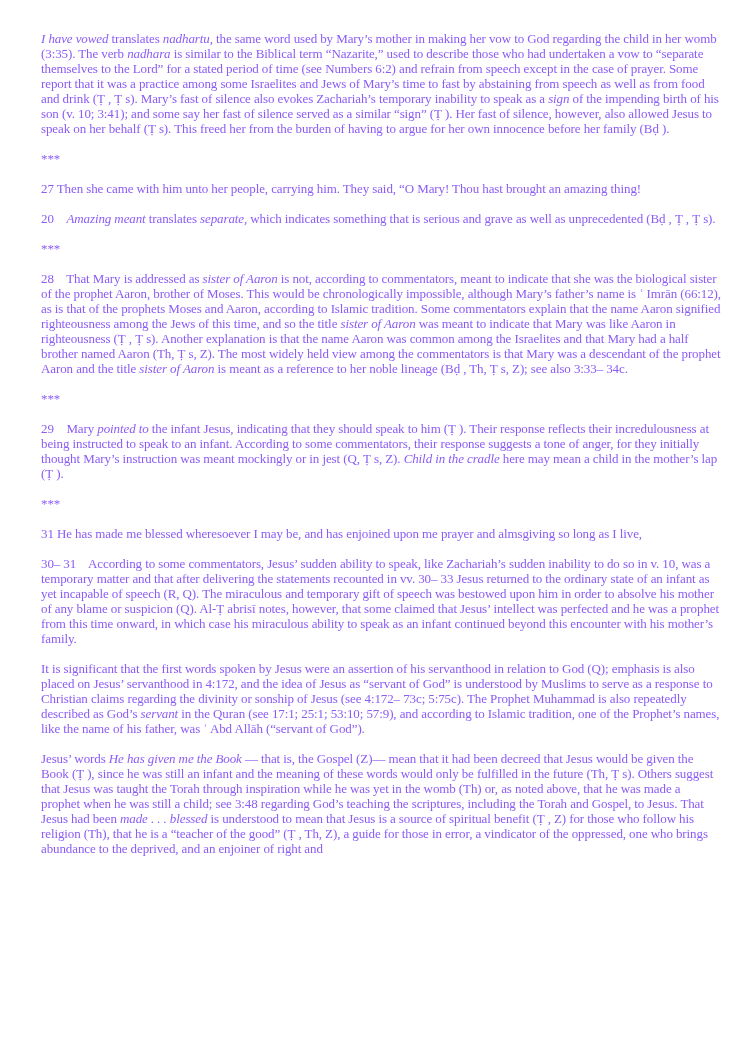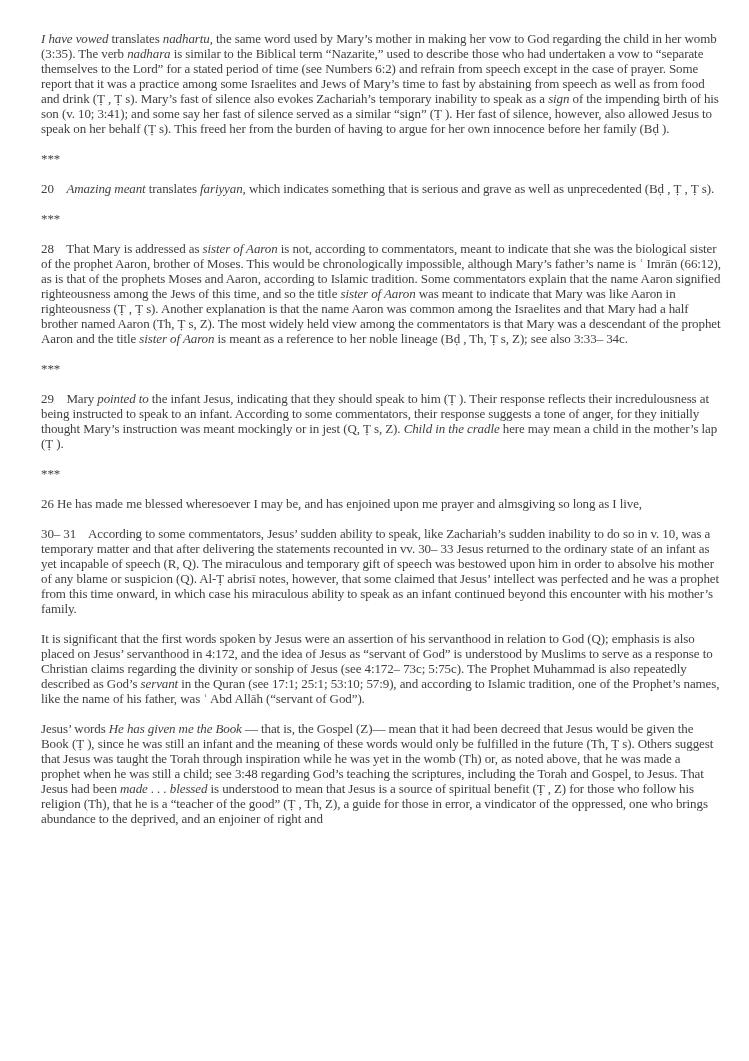--- a/index.html
+++ b/index.html
@@ -29,26 +29,27 @@
   .block em {
     font-style: italic;
   }
   .separator {
     font-weight: normal;
   }
 </style>
 </head>
 <body style="background: rgb(255, 255, 255);">
 
-<div class="page" style="color: #404040;">
+<div class="page" style="color: #8b5cf6;">
   <p class="block"><em>I have vowed</em><span> translates </span><em>nadhartu,</em><span> the same word used by Mary’s mother in making her vow to God regarding the child in her womb (3:35). The verb </span><em>nadhara</em><span> is similar to the Biblical term “Nazarite,” used to describe those who had undertaken a vow to “separate themselves to the Lord” for a stated period of time (see Numbers 6:2) and refrain from speech except in the case of prayer. Some report that it was a practice among some Israelites and Jews of Mary’s time to fast by abstaining from speech as well as from food and drink (Ṭ , Ṭ s). Mary’s fast of silence also evokes Zachariah’s temporary inability to speak as a </span><em>sign</em><span> of the impending birth of his son (v. 10; 3:41); and some say her fast of silence served as a similar “sign” (Ṭ ). Her fast of silence, however, also allowed Jesus to speak on her behalf (Ṭ s). This freed her from the burden of having to argue for her own innocence before her family (Bḍ ).</span></p>
   <p class="block separator"><span>***</span></p>
-  <p class="block"><span>20    </span><em>Amazing meant</em><span> translates </span><em>fariyyan,</em><span> which indicates something that is serious and grave as well as unprecedented (Bḍ , Ṭ , Ṭ s).</span></p>
+  <p class="block"><span>27 Then she came with him unto her people, carrying him. They said, “O Mary! Thou hast brought an amazing thing!</span></p>
+  <p class="block"><span>20    </span><em>Amazing meant</em><span> translates </span><em>separate,</em><span> which indicates something that is serious and grave as well as unprecedented (Bḍ , Ṭ , Ṭ s).</span></p>
   <p class="block separator"><span>***</span></p>
   <p class="block"><span>28    That Mary is addressed as </span><em>sister of Aaron</em><span> is not, according to commentators, meant to indicate that she was the biological sister of the prophet Aaron, brother of Moses. This would be chronologically impossible, although Mary’s father’s name is ʿ Imrān (66:12), as is that of the prophets Moses and Aaron, according to Islamic tradition. Some commentators explain that the name Aaron signified righteousness among the Jews of this time, and so the title </span><em>sister of Aaron</em><span> was meant to indicate that Mary was like Aaron in righteousness (Ṭ , Ṭ s). Another explanation is that the name Aaron was common among the Israelites and that Mary had a half brother named Aaron (Th, Ṭ s, Z). The most widely held view among the commentators is that Mary was a descendant of the prophet Aaron and the title </span><em>sister of Aaron</em><span> is meant as a reference to her noble lineage (Bḍ , Th, Ṭ s, Z); see also 3:33– 34c.</span></p>
   <p class="block separator"><span>***</span></p>
   <p class="block"><span>29    Mary </span><em>pointed to</em><span> the infant Jesus, indicating that they should speak to him (Ṭ ). Their response reflects their incredulousness at being instructed to speak to an infant. According to some commentators, their response suggests a tone of anger, for they initially thought Mary’s instruction was meant mockingly or in jest (Q, Ṭ s, Z). </span><em>Child in the cradle</em><span> here may mean a child in the mother’s lap (Ṭ ).</span></p>
   <p class="block separator"><span>***</span></p>
-  <p class="block"><span>26 He has made me blessed wheresoever I may be, and has enjoined upon me prayer and almsgiving so long as I live,</span></p>
+  <p class="block"><span>31 He has made me blessed wheresoever I may be, and has enjoined upon me prayer and almsgiving so long as I live,</span></p>
   <p class="block"><span>30– 31    According to some commentators, Jesus’ sudden ability to speak, like Zachariah’s sudden inability to do so in v. 10, was a temporary matter and that after delivering the statements recounted in vv. 30– 33 Jesus returned to the ordinary state of an infant as yet incapable of speech (R, Q). The miraculous and temporary gift of speech was bestowed upon him in order to absolve his mother of any blame or suspicion (Q). Al-Ṭ abrisī notes, however, that some claimed that Jesus’ intellect was perfected and he was a prophet from this time onward, in which case his miraculous ability to speak as an infant continued beyond this encounter with his mother’s family.</span></p>
   <p class="block"><span>It is significant that the first words spoken by Jesus were an assertion of his servanthood in relation to God (Q); emphasis is also placed on Jesus’ servanthood in 4:172, and the idea of Jesus as “servant of God” is understood by Muslims to serve as a response to Christian claims regarding the divinity or sonship of Jesus (see 4:172– 73c; 5:75c). The Prophet Muhammad is also repeatedly described as God’s </span><em>servant</em><span> in the Quran (see 17:1; 25:1; 53:10; 57:9), and according to Islamic tradition, one of the Prophet’s names, like the name of his father, was ʿ Abd Allāh (“servant of God”).</span></p>
   <p class="block"><span>Jesus’ words </span><em>He has given me the Book</em><span> — that is, the Gospel (Z)— mean that it had been decreed that Jesus would be given the Book (Ṭ ), since he was still an infant and the meaning of these words would only be fulfilled in the future (Th, Ṭ s). Others suggest that Jesus was taught the Torah through inspiration while he was yet in the womb (Th) or, as noted above, that he was made a prophet when he was still a child; see 3:48 regarding God’s teaching the scriptures, including the Torah and Gospel, to Jesus. That Jesus had been </span><em>made . . . blessed</em><span> is understood to mean that Jesus is a source of spiritual benefit (Ṭ , Z) for those who follow his religion (Th), that he is a “teacher of the good” (Ṭ , Th, Z), a guide for those in error, a vindicator of the oppressed, one who brings abundance to the deprived, and an enjoiner of right and</span></p>
 </div>
 
 </body></html>

